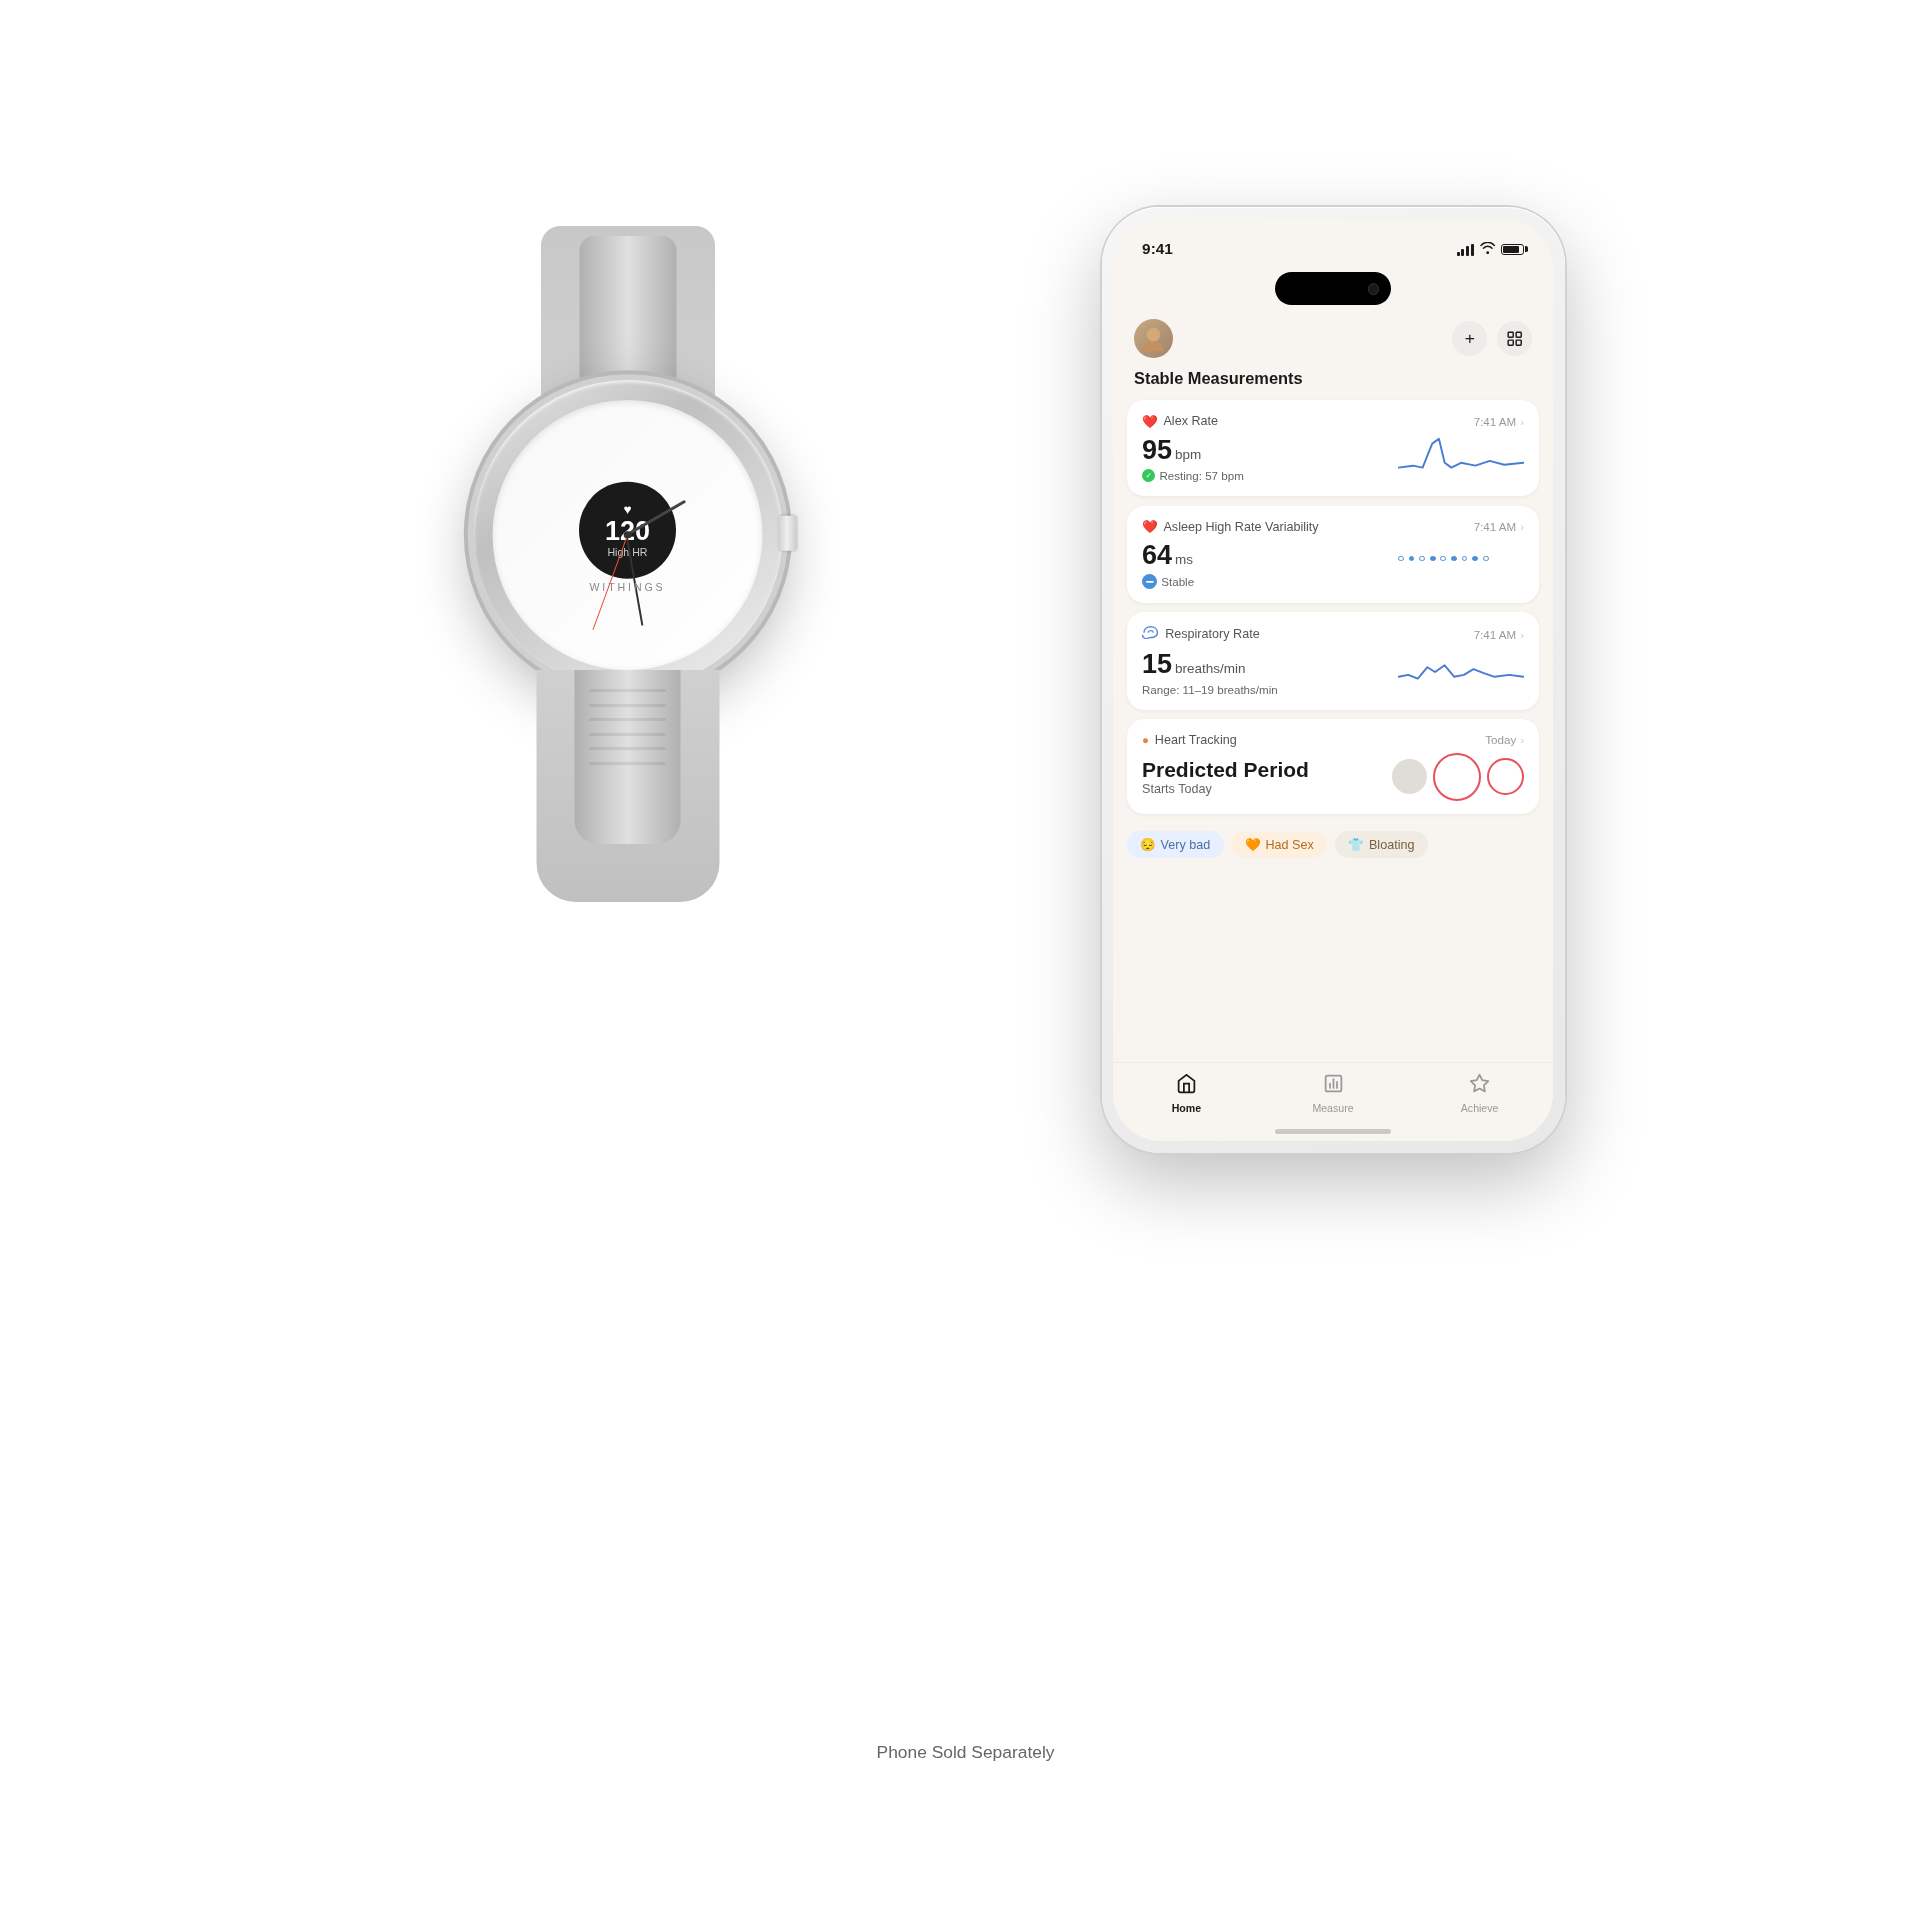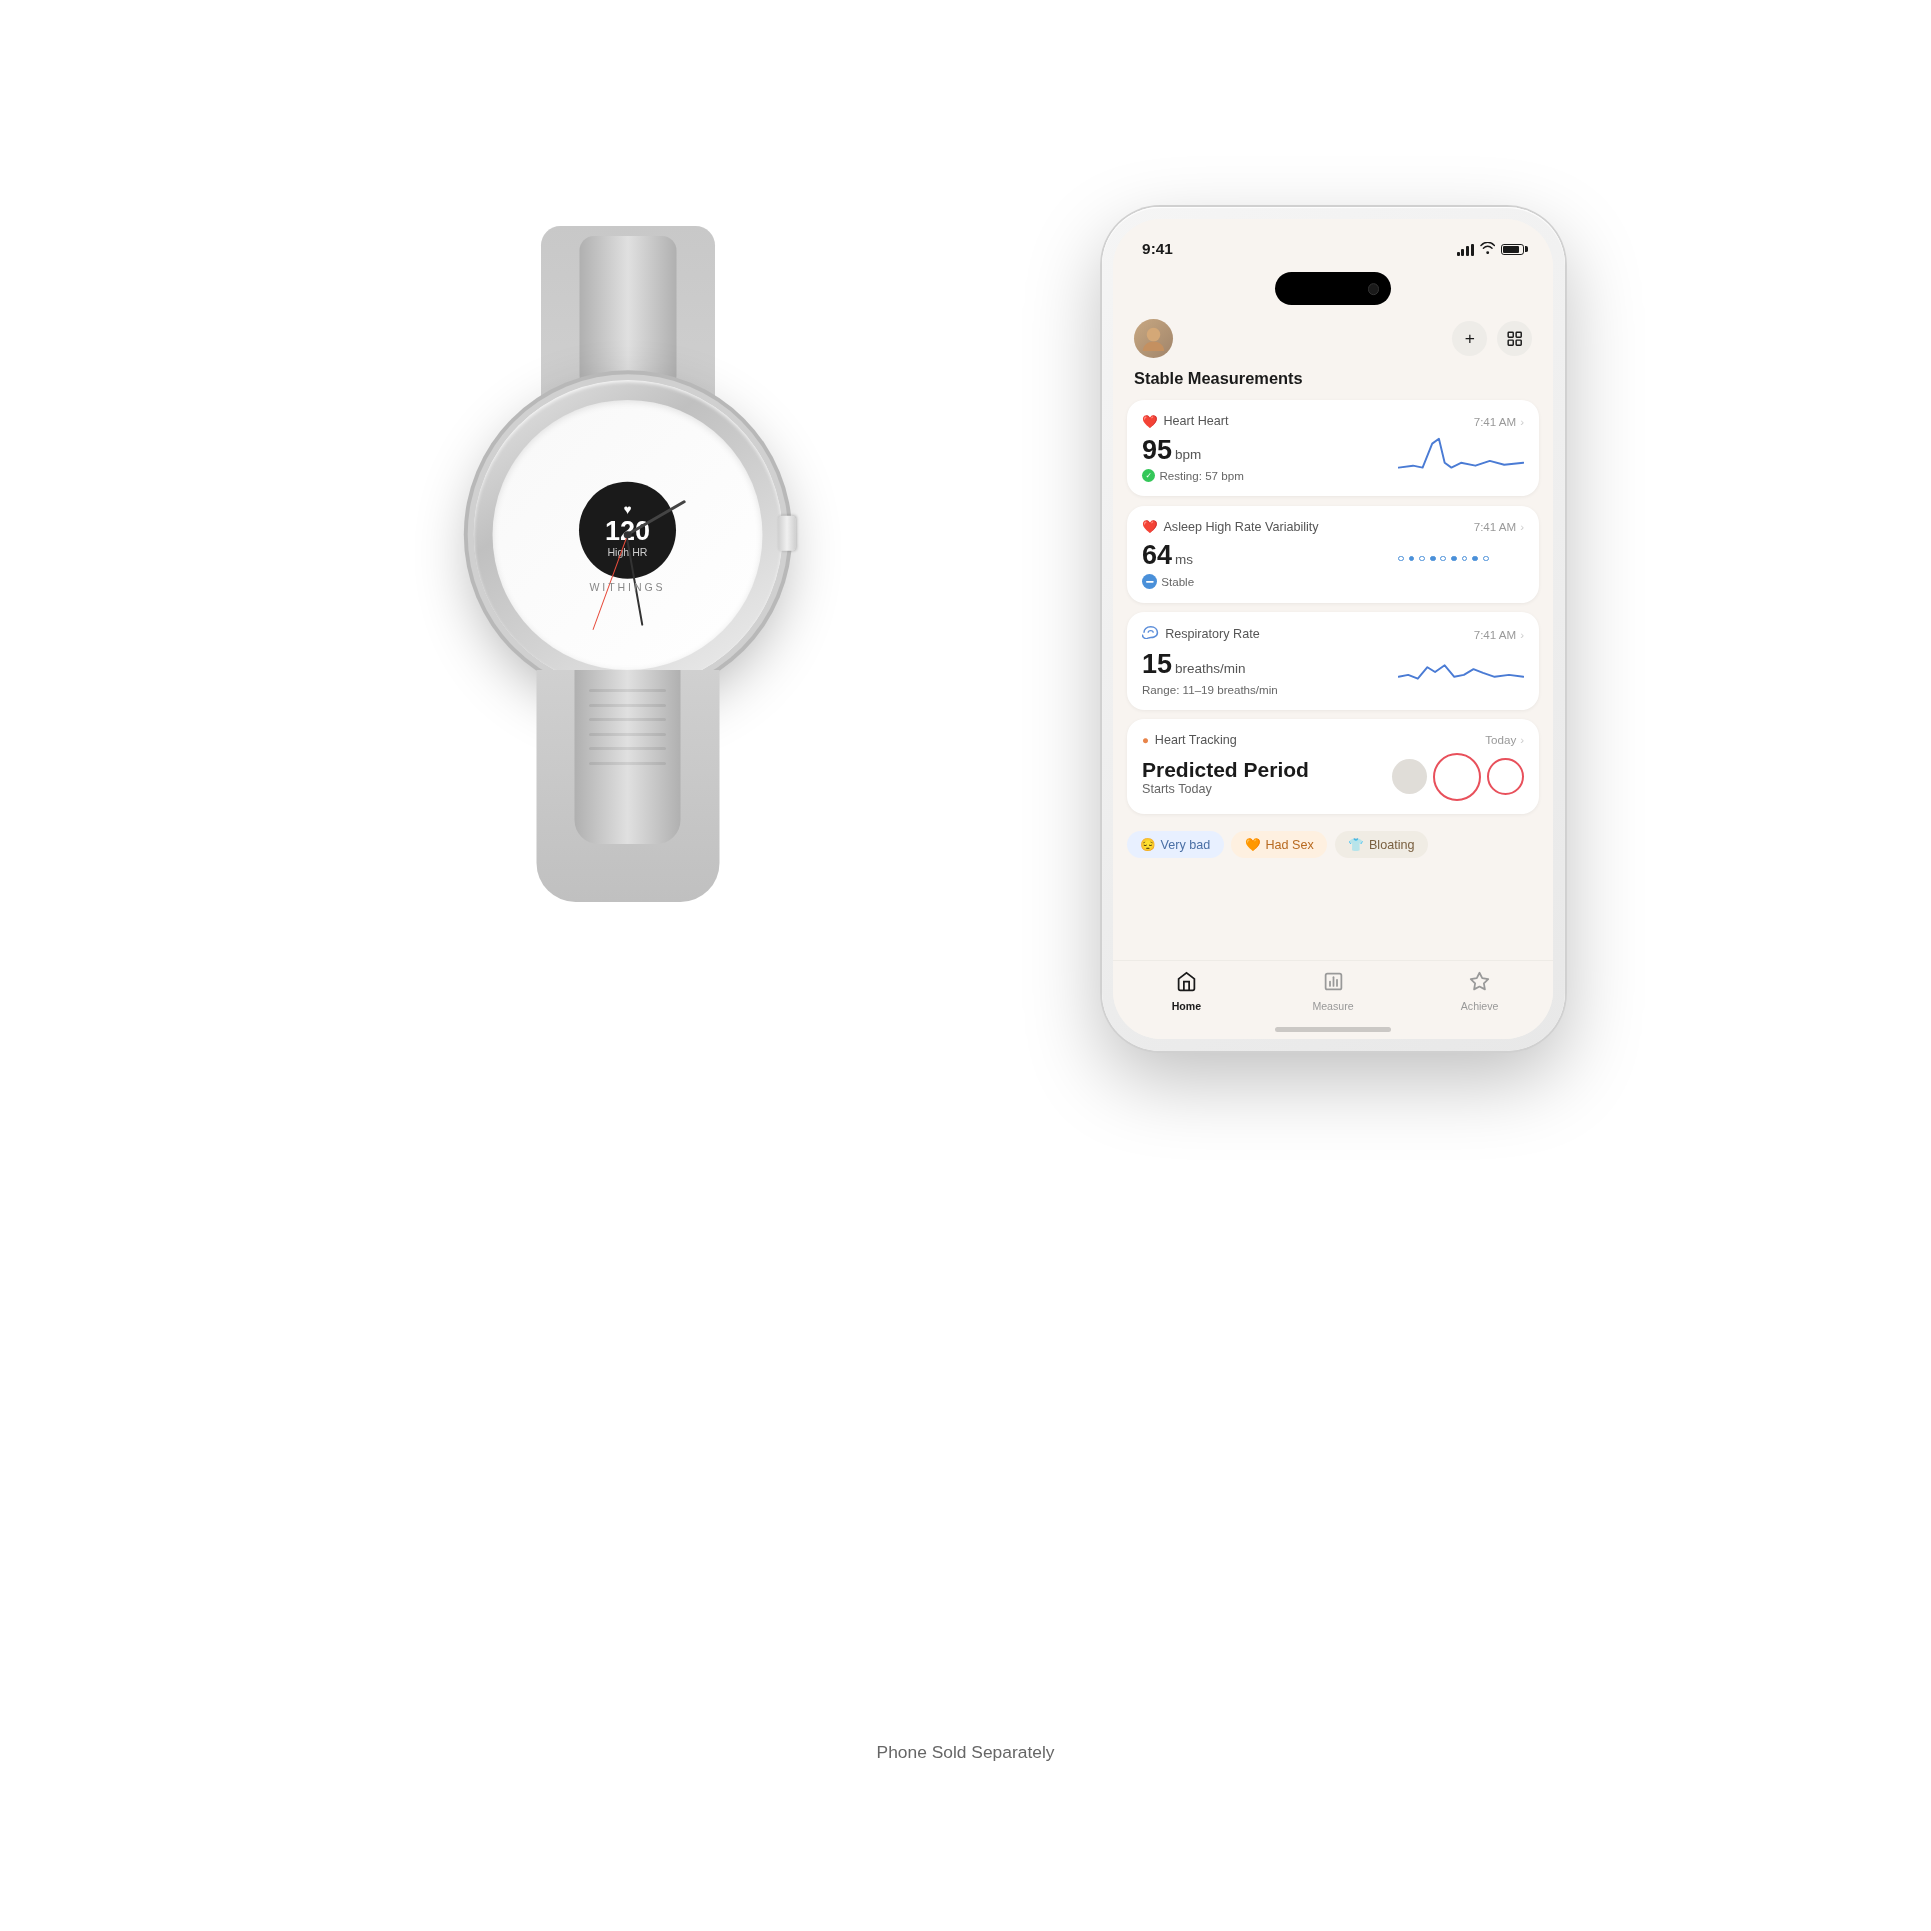--- a/index.html
+++ b/index.html
@@ -246,21 +246,21 @@
       border-radius: 1.9px;
       margin-bottom: 11.6px;
     }
 
     
     .phone-container {
       position: absolute;
       right: 77px;
       top: 39px;
       width: 463px;
-      height: 844px;
+      height: 946px;
     }
 
     .phone-body {
       width: 100%;
       height: 100%;
       background: linear-gradient(145deg, #f5f5f5, #e8e8e8);
       border-radius: 58px;
       box-shadow:
         0 0 0 1.9px #d0d0d0,
         0 29px 77px rgba(0,0,0,0.25),
@@ -820,21 +820,21 @@
             </div>
           </div>
 
 
           <div class="section-title">Stable Measurements</div>
 
           <div class="measurement-card">
             <div class="card-header">
               <div class="card-title">
                 <span class="heart-red">❤️</span>
-                <span>Heart Heart</span>
+                <span>Alex Rate</span>
               </div>
               <div style="display:flex;align-items:center;gap:3.9px;">
                 <span class="card-time">7:41 AM</span>
                 <span class="card-chevron">›</span>
               </div>
             </div>
             <div class="card-body">
               <div class="card-info">
                 <div class="card-value">
                   <span class="value-number">95</span>

